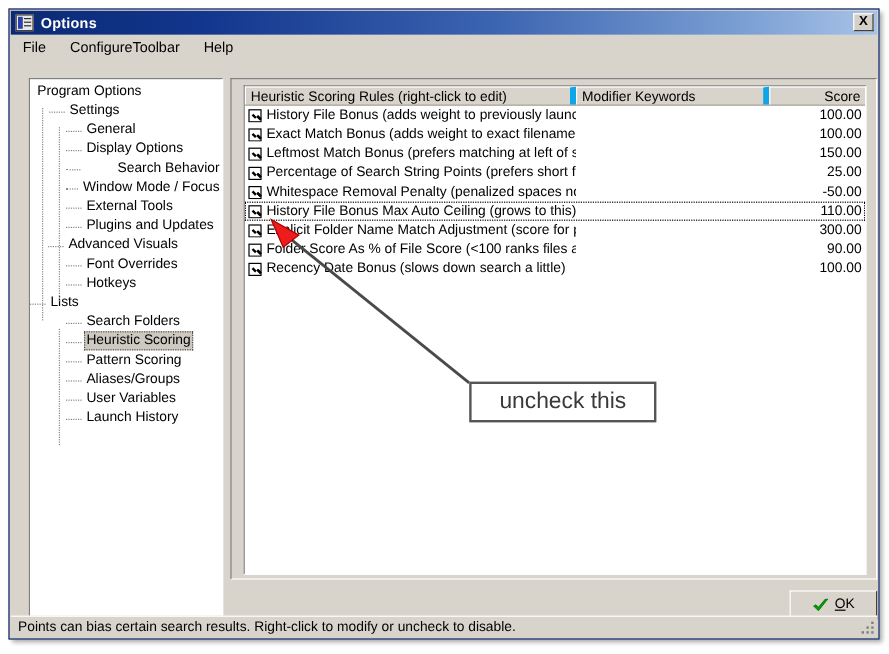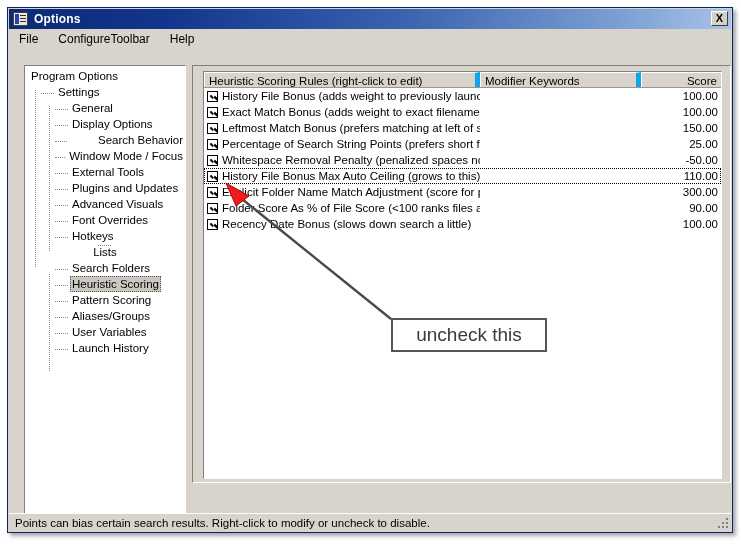--- a/index.html
+++ b/index.html
@@ -374,33 +374,33 @@
             <span class="tree-label">Window Mode / Focus</span>
           </div>
           <div class="tree-row" style="padding-left: 30px;">
             <span class="tree-dash"></span>
             <span class="tree-label">External Tools</span>
           </div>
           <div class="tree-row" style="padding-left: 30px;">
             <span class="tree-dash"></span>
             <span class="tree-label">Plugins and Updates</span>
           </div>
-          <div class="tree-row" style="padding-left: 30px;">
+          <div class="tree-row" style="padding-left: 15px;">
             <span class="tree-dash"></span>
             <span class="tree-label">Advanced Visuals</span>
           </div>
           <div class="tree-row" style="padding-left: 30px;">
             <span class="tree-dash"></span>
             <span class="tree-label">Font Overrides</span>
           </div>
           <div class="tree-row" style="padding-left: 30px;">
             <span class="tree-dash"></span>
             <span class="tree-label">Hotkeys</span>
           </div>
-          <div class="tree-row" style="padding-left: 0; flex-direction: column;">
+          <div class="tree-row" style="padding-left: 0;">
             <span class="tree-dash"></span>
             <span class="tree-label">Lists</span>
           </div>
           <div class="tree-row" style="padding-left: 30px;">
             <span class="tree-dash"></span>
             <span class="tree-label">Search Folders</span>
           </div>
           <div class="tree-row sel" style="padding-left: 30px;">
             <span class="tree-dash"></span>
             <span class="tree-label">Heuristic Scoring</span>
@@ -504,20 +504,28 @@
                 <span class="chk"></span>
                 <span class="lv-text">Recency Date Bonus (slows down search a little)</span>
               </div>
               <div class="lv-c2 lv-text"></div>
               <div class="lv-c3">100.00</div>
             </div>
           </div>
       </div>
     </div>
 
+    <div class="ok-button">
+      <span class="ok-check">
+        <svg width="14" height="12" viewBox="0 0 14 12">
+          <path d="M1,6 L5,10 L13,0 L11,0 L5,7 L3,5 Z" fill="#00a000" stroke="#006000" stroke-width="0.6"></path>
+        </svg>
+      </span>
+      <span class="ok-label"><u>O</u><span id="ok-rest">K</span></span>
+    </div>
 
     <div class="statusbar">
       <div class="status-text">Points can bias certain search results. Right-click to modify or uncheck to disable.</div>
       <svg class="grip" viewBox="0 0 12 12">
         <g fill="#808080">
           <rect x="9" y="1" width="2" height="2"></rect>
           <rect x="5" y="5" width="2" height="2"></rect>
             <rect x="9" y="5" width="2" height="2"></rect>
           <rect x="1" y="9" width="2" height="2"></rect>
             <rect x="5" y="9" width="2" height="2"></rect>

